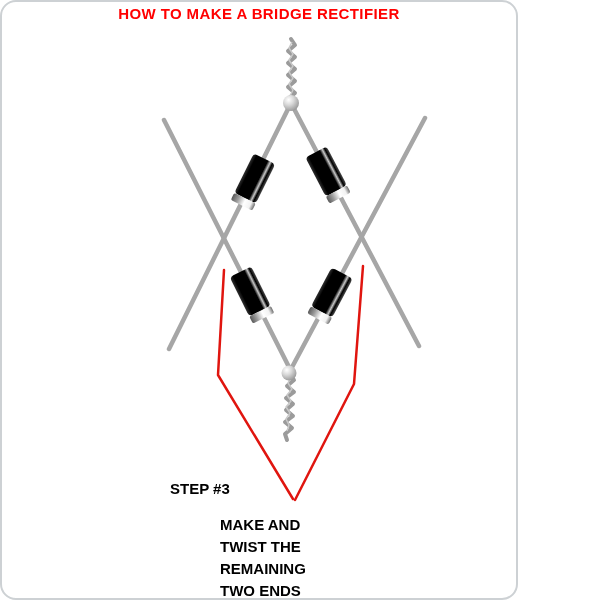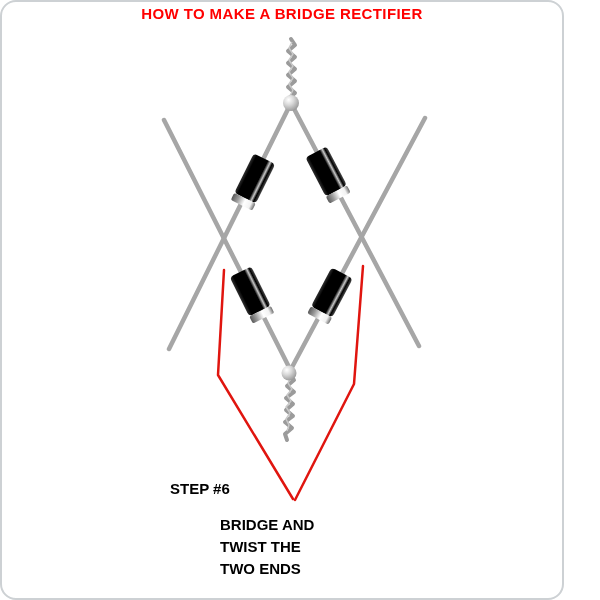--- a/index.html
+++ b/index.html
@@ -1,17 +1,17 @@
 <!DOCTYPE html>
 <html><head>
 <meta charset="utf-8">
 <style>
   html,body{margin:0;padding:0;background:#ffffff;}
   .canvas{
-    position:relative;width:564px;height:600px;box-sizing:border-box;
+    position:relative;width:518px;height:600px;box-sizing:border-box;
     background:#ffffff;border:2px solid #cdd1d4;border-radius:16px;overflow:hidden;
     font-family:"Liberation Sans",sans-serif;
   }
   .title{
     position:absolute;top:3px;left:0;width:100%;text-align:center;
     font-size:15px;font-weight:bold;letter-spacing:0.4px;color:#ff0000;
     white-space:nowrap;
   }
   svg.diagram{position:absolute;left:0;top:0;width:600px;height:600px;}
   .wire{stroke-width:4.5;stroke-linecap:round;fill:none;}
@@ -90,21 +90,22 @@
       <rect x="18" y="-12" width="8" height="24" rx="2" fill="url(#gradDiodeBand)"></rect>
     </g>
 
     <circle cx="289" cy="101" r="8" fill="url(#gradBall)"></circle>
     <circle cx="287" cy="371" r="7.5" fill="url(#gradBall)"></circle>
 
     <polyline class="pointer" points="222,268 216,373 291,497" stroke="#E0150F"></polyline>
     <polyline class="pointer" points="361,264 352,382 293,498" stroke="#E0150F"></polyline>
   </svg>
 
-  <div class="step-label">STEP #6</div>
+  <div class="step-label">STEP #3</div>
 
   <div class="instruction">
-    <div>BRIDGE AND</div>
+    <div>MAKE AND</div>
     <div>TWIST THE</div>
+    <div>REMAINING</div>
     <div>TWO ENDS</div>
   </div>
 
 </div>
 
 </body></html>

